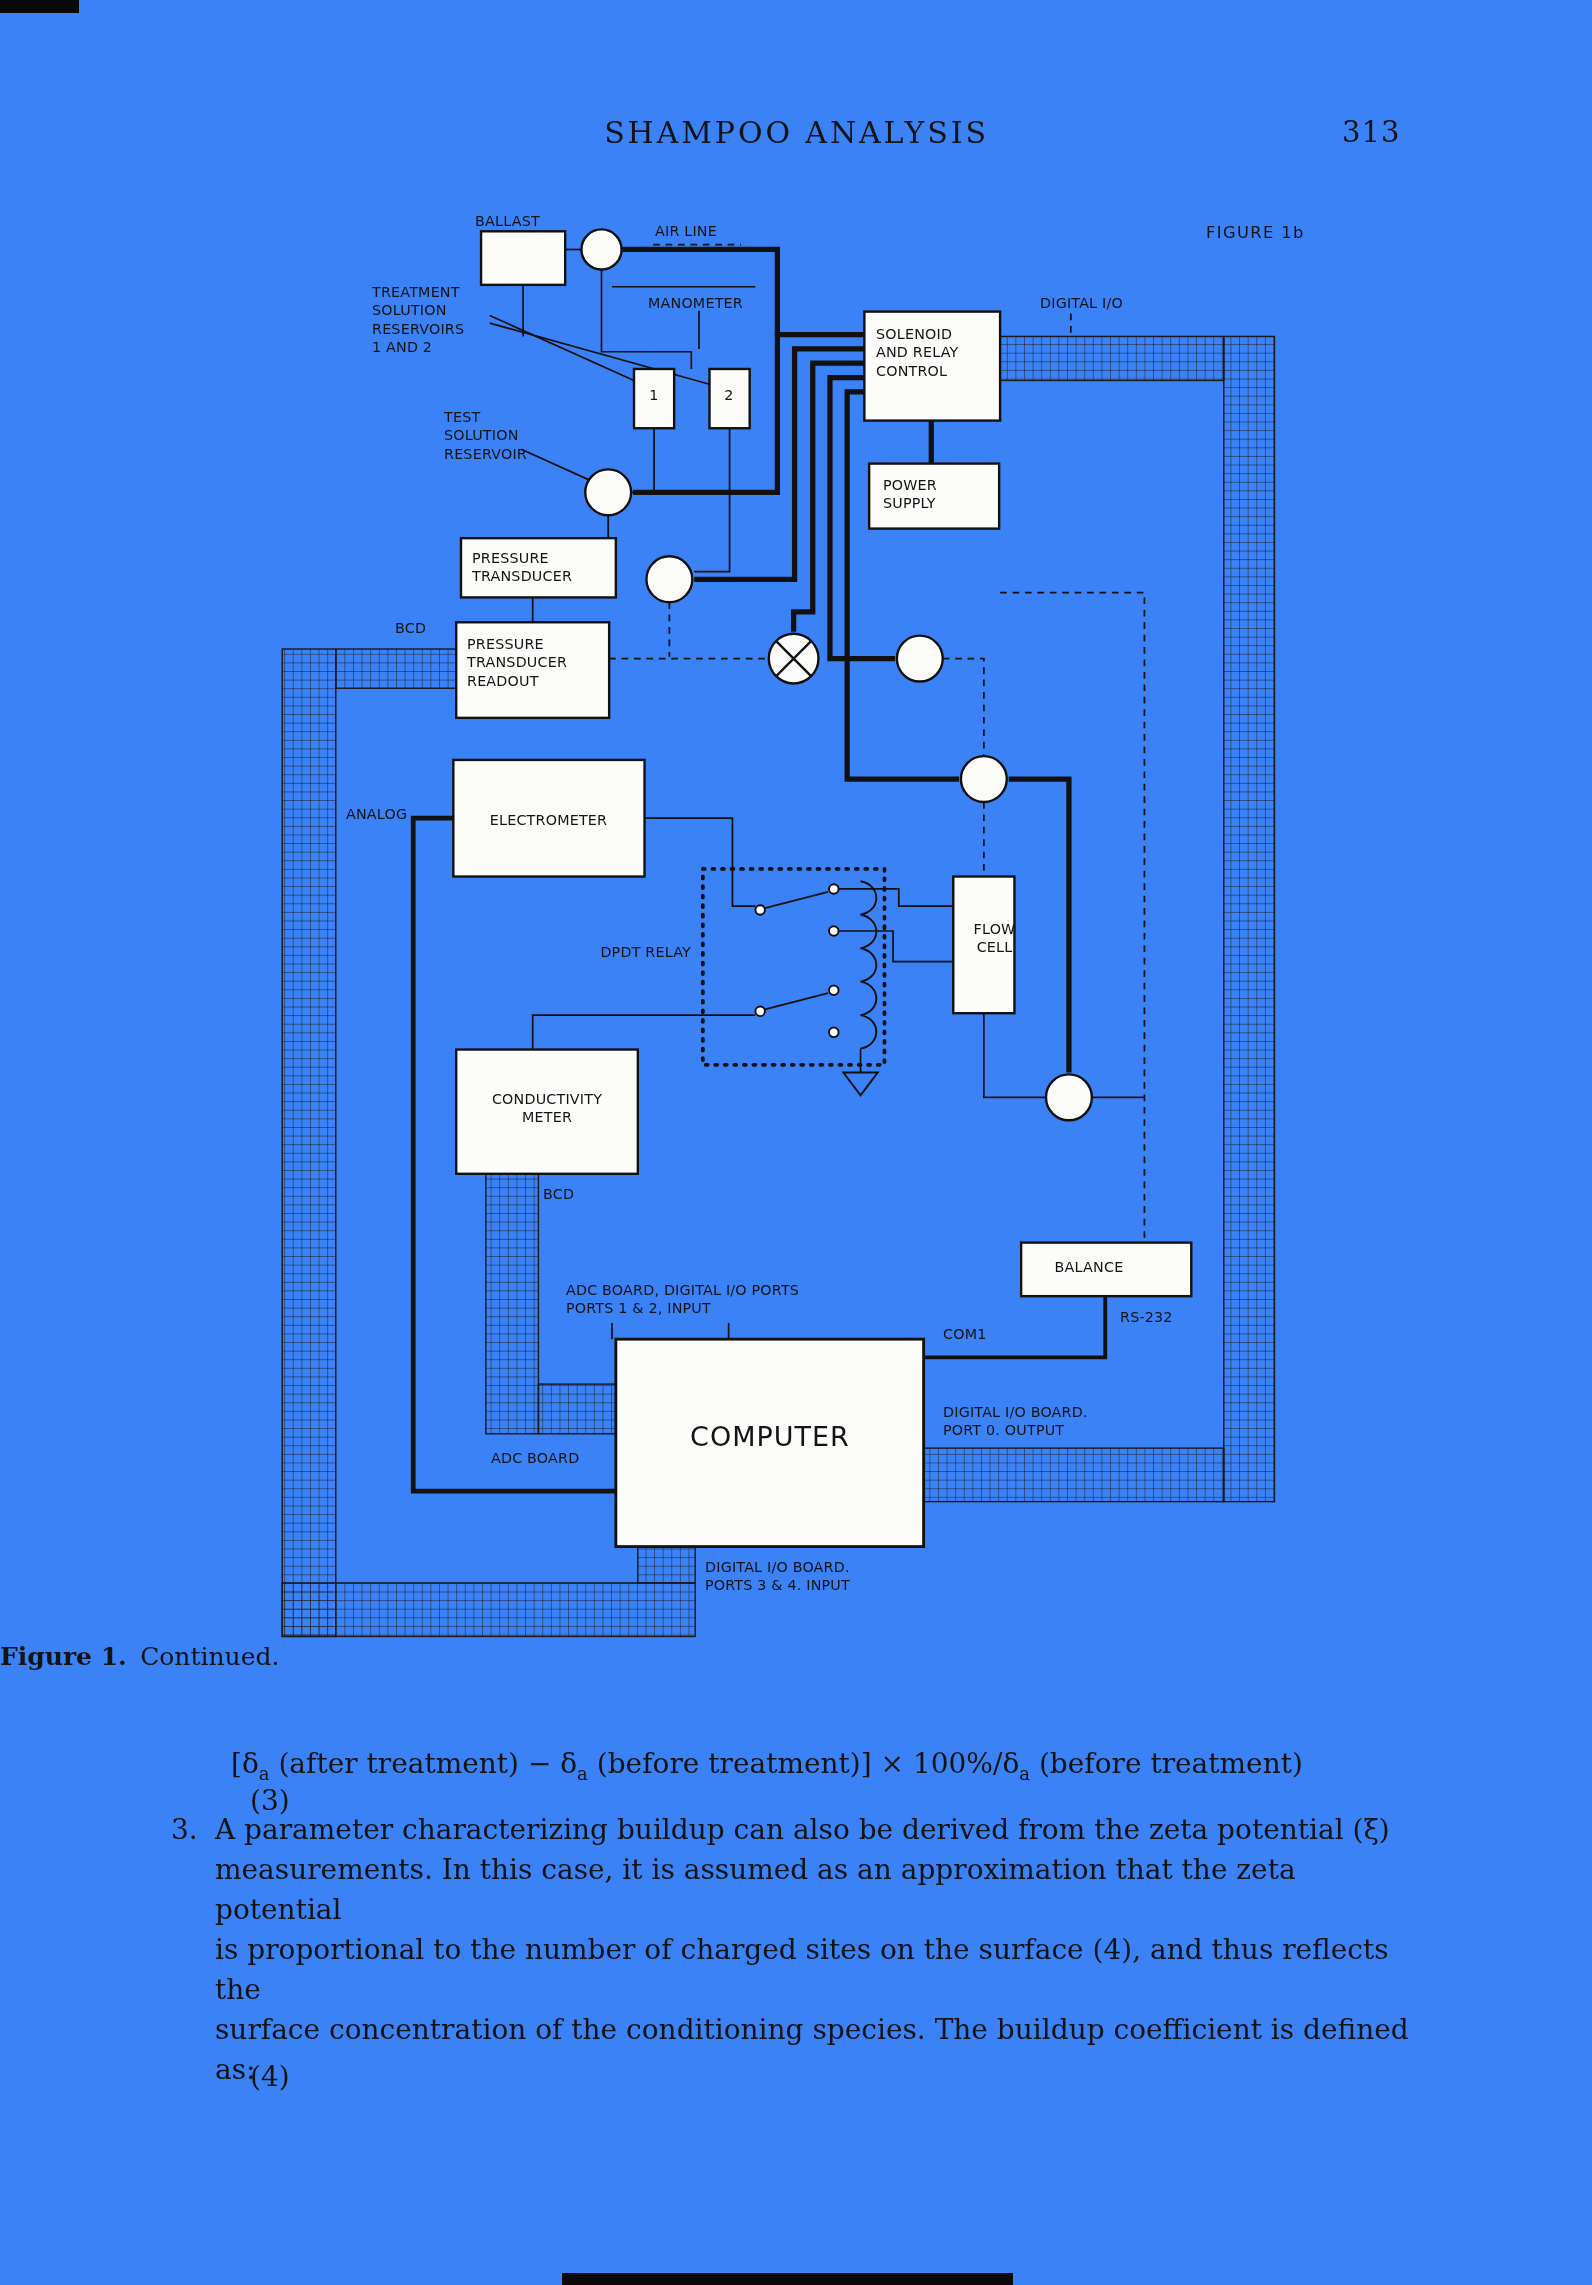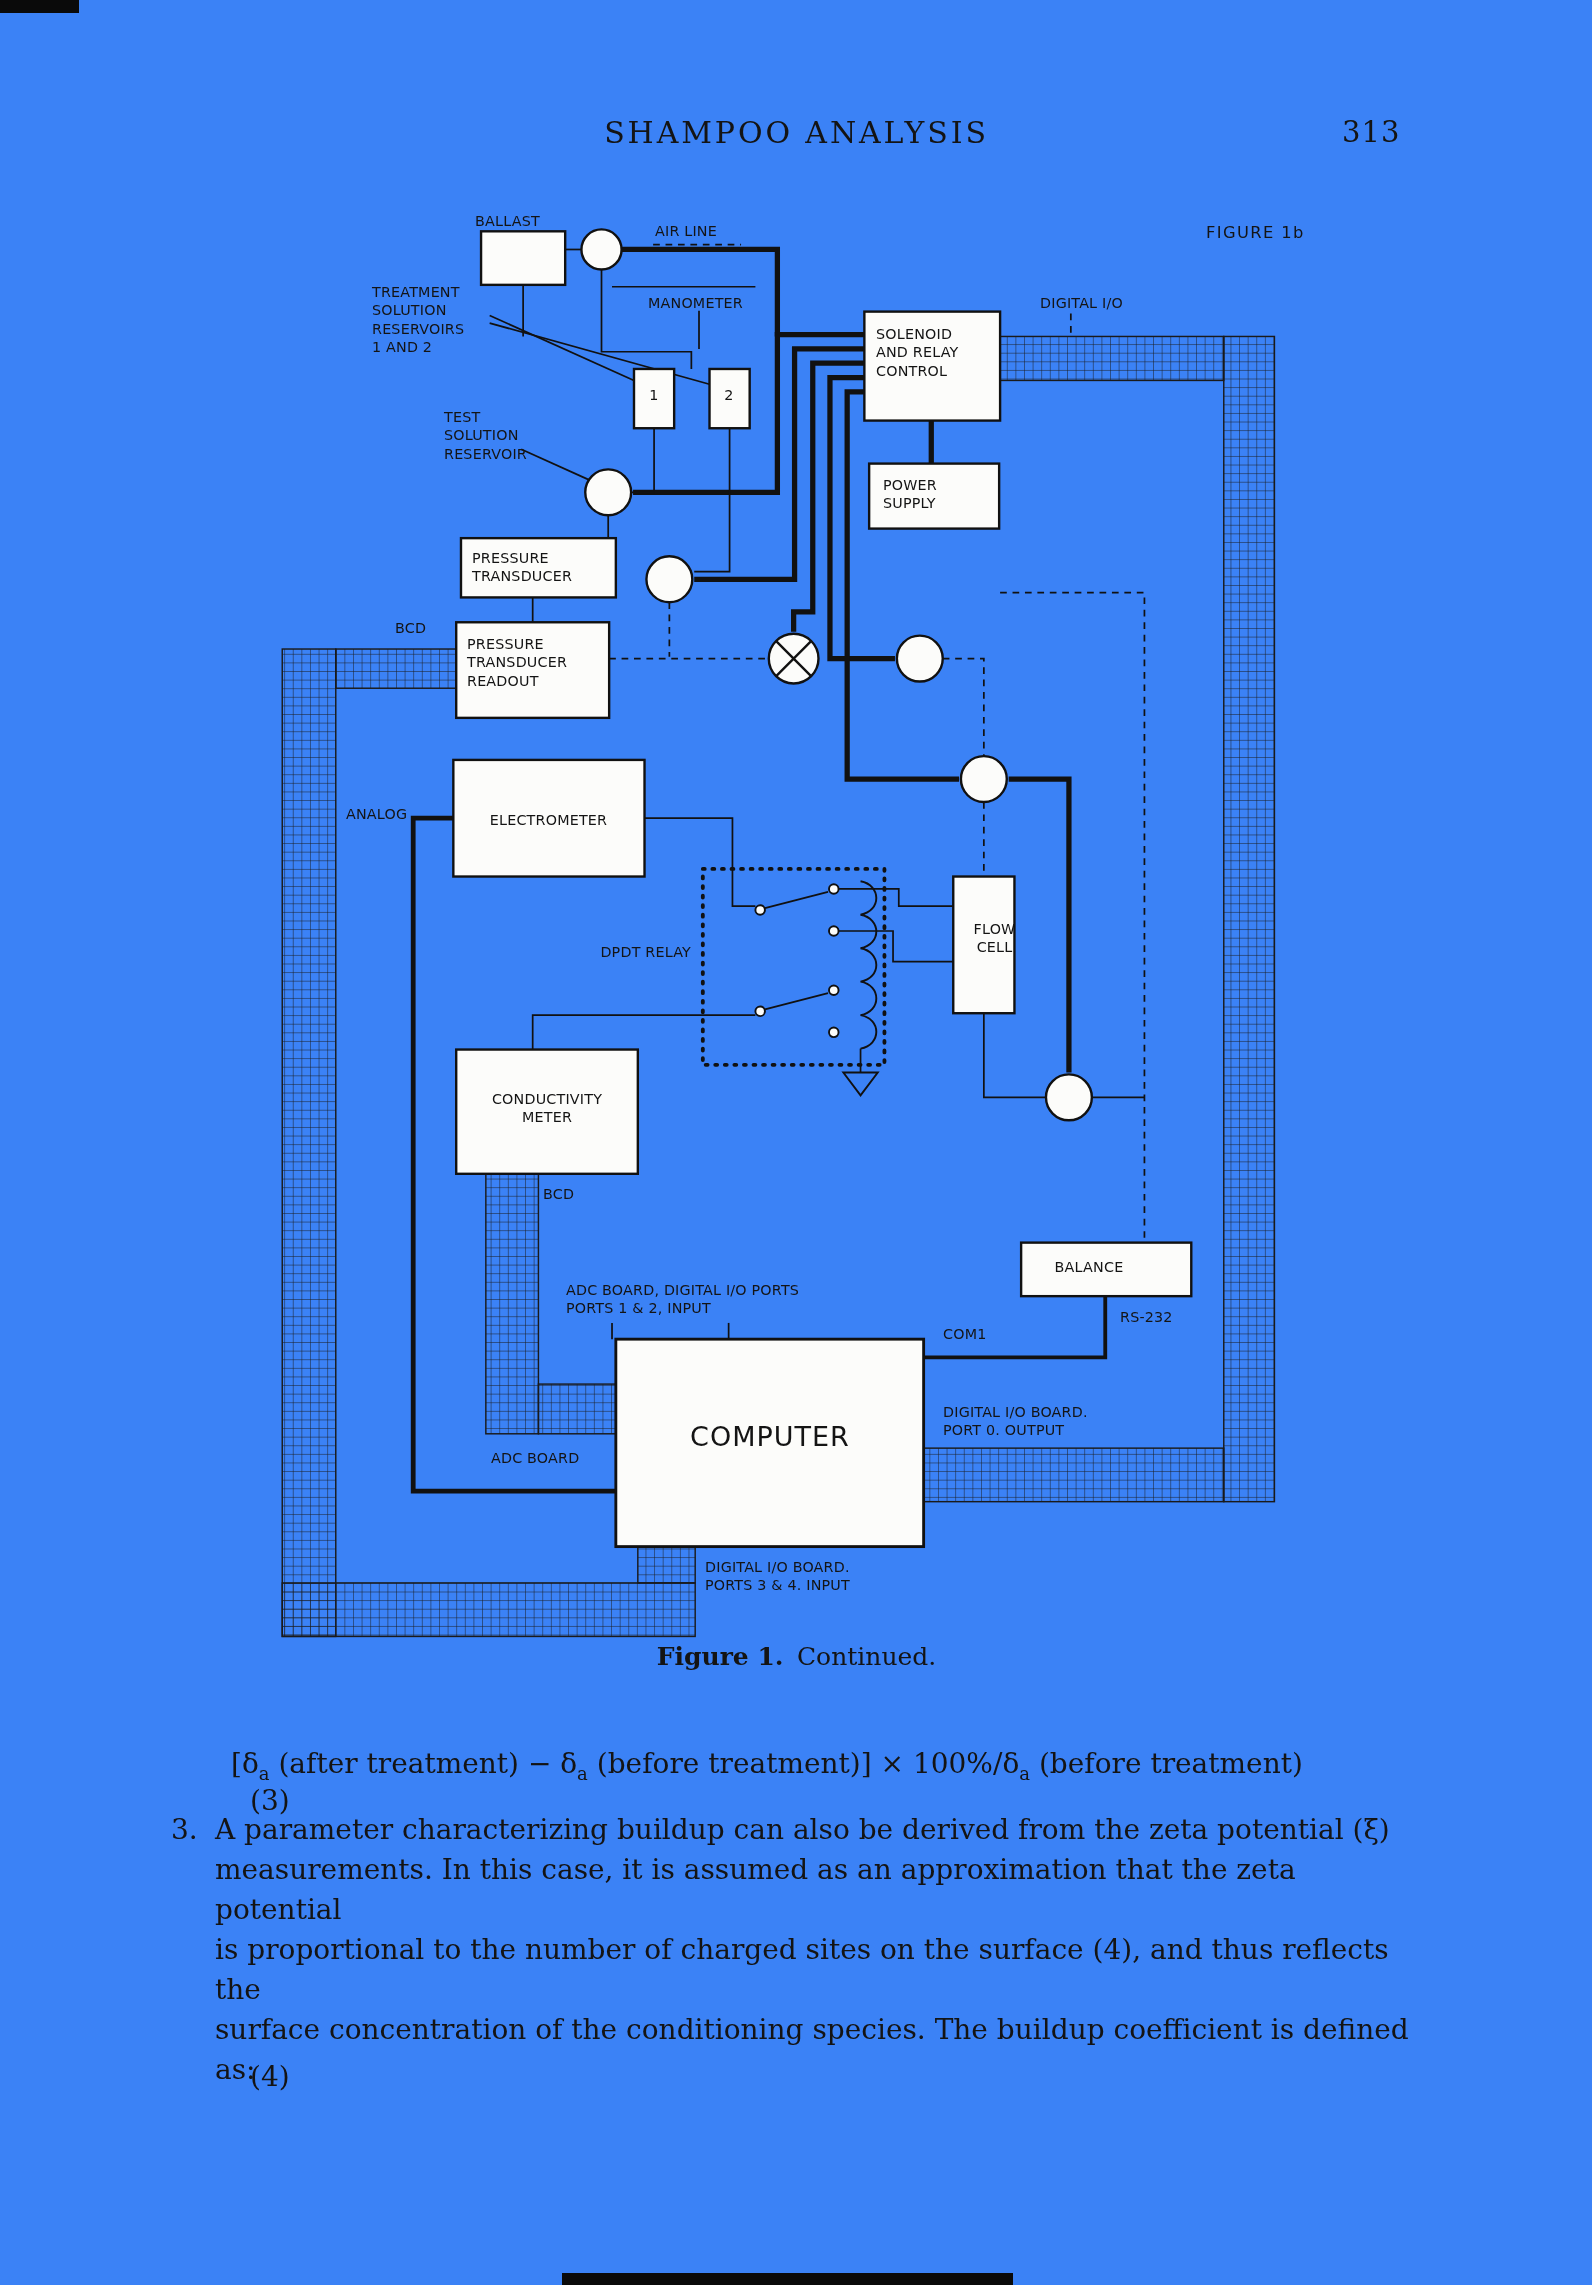--- a/index.html
+++ b/index.html
@@ -5,21 +5,21 @@
   html,body{margin:0;padding:0;background:#e8e8e8;}
   .page{position:relative;width:1593px;height:2286px;background:#3b82f6;font-family:"DejaVu Serif",serif;color:#141414;overflow:hidden;margin:0 auto;}
   .title{position:absolute;top:115px;left:0;width:100%;text-align:center;font-size:30px;letter-spacing:2.9px;}
   .pagenum{position:absolute;top:115px;left:1342px;font-size:29px;letter-spacing:1px;}
   svg.diagram{position:absolute;left:0;top:0;}
   .lbl{position:absolute;font-family:"DejaVu Sans",sans-serif;font-size:14.3px;line-height:1.28;white-space:pre-line;color:#141414;letter-spacing:0.2px;}
   .ctr{text-align:center;}
   .rgt{text-align:right;}
   .fig-label{font-size:16.3px;letter-spacing:1.4px;}
   .computer-lbl{font-size:27px;letter-spacing:1px;}
-  .caption{position:absolute;top:1642px;left:0;width:1593px;text-align:center;font-size:25px;}
+  .caption{position:absolute;top:1642px;left:0;width:1593px;text-align:left;font-size:25px;}
   .caption .b{font-weight:bold;}
   .caption .r{margin-left:13.4px;}
   .eq{position:absolute;left:231px;width:1168px;font-size:28px;display:flex;justify-content:space-between;flex-direction:column;}
   .eq sub{font-size:18px;}
   .eq .num{margin-left:19px;}
   .item{position:absolute;top:1810px;left:171px;width:1243px;font-size:28px;line-height:40px;}
   .item .n{position:absolute;left:0;top:0;}
   .item .t{margin-left:44px;white-space:pre-line;}
   .artifact{position:absolute;background:#0a0a0a;}
 </style>

